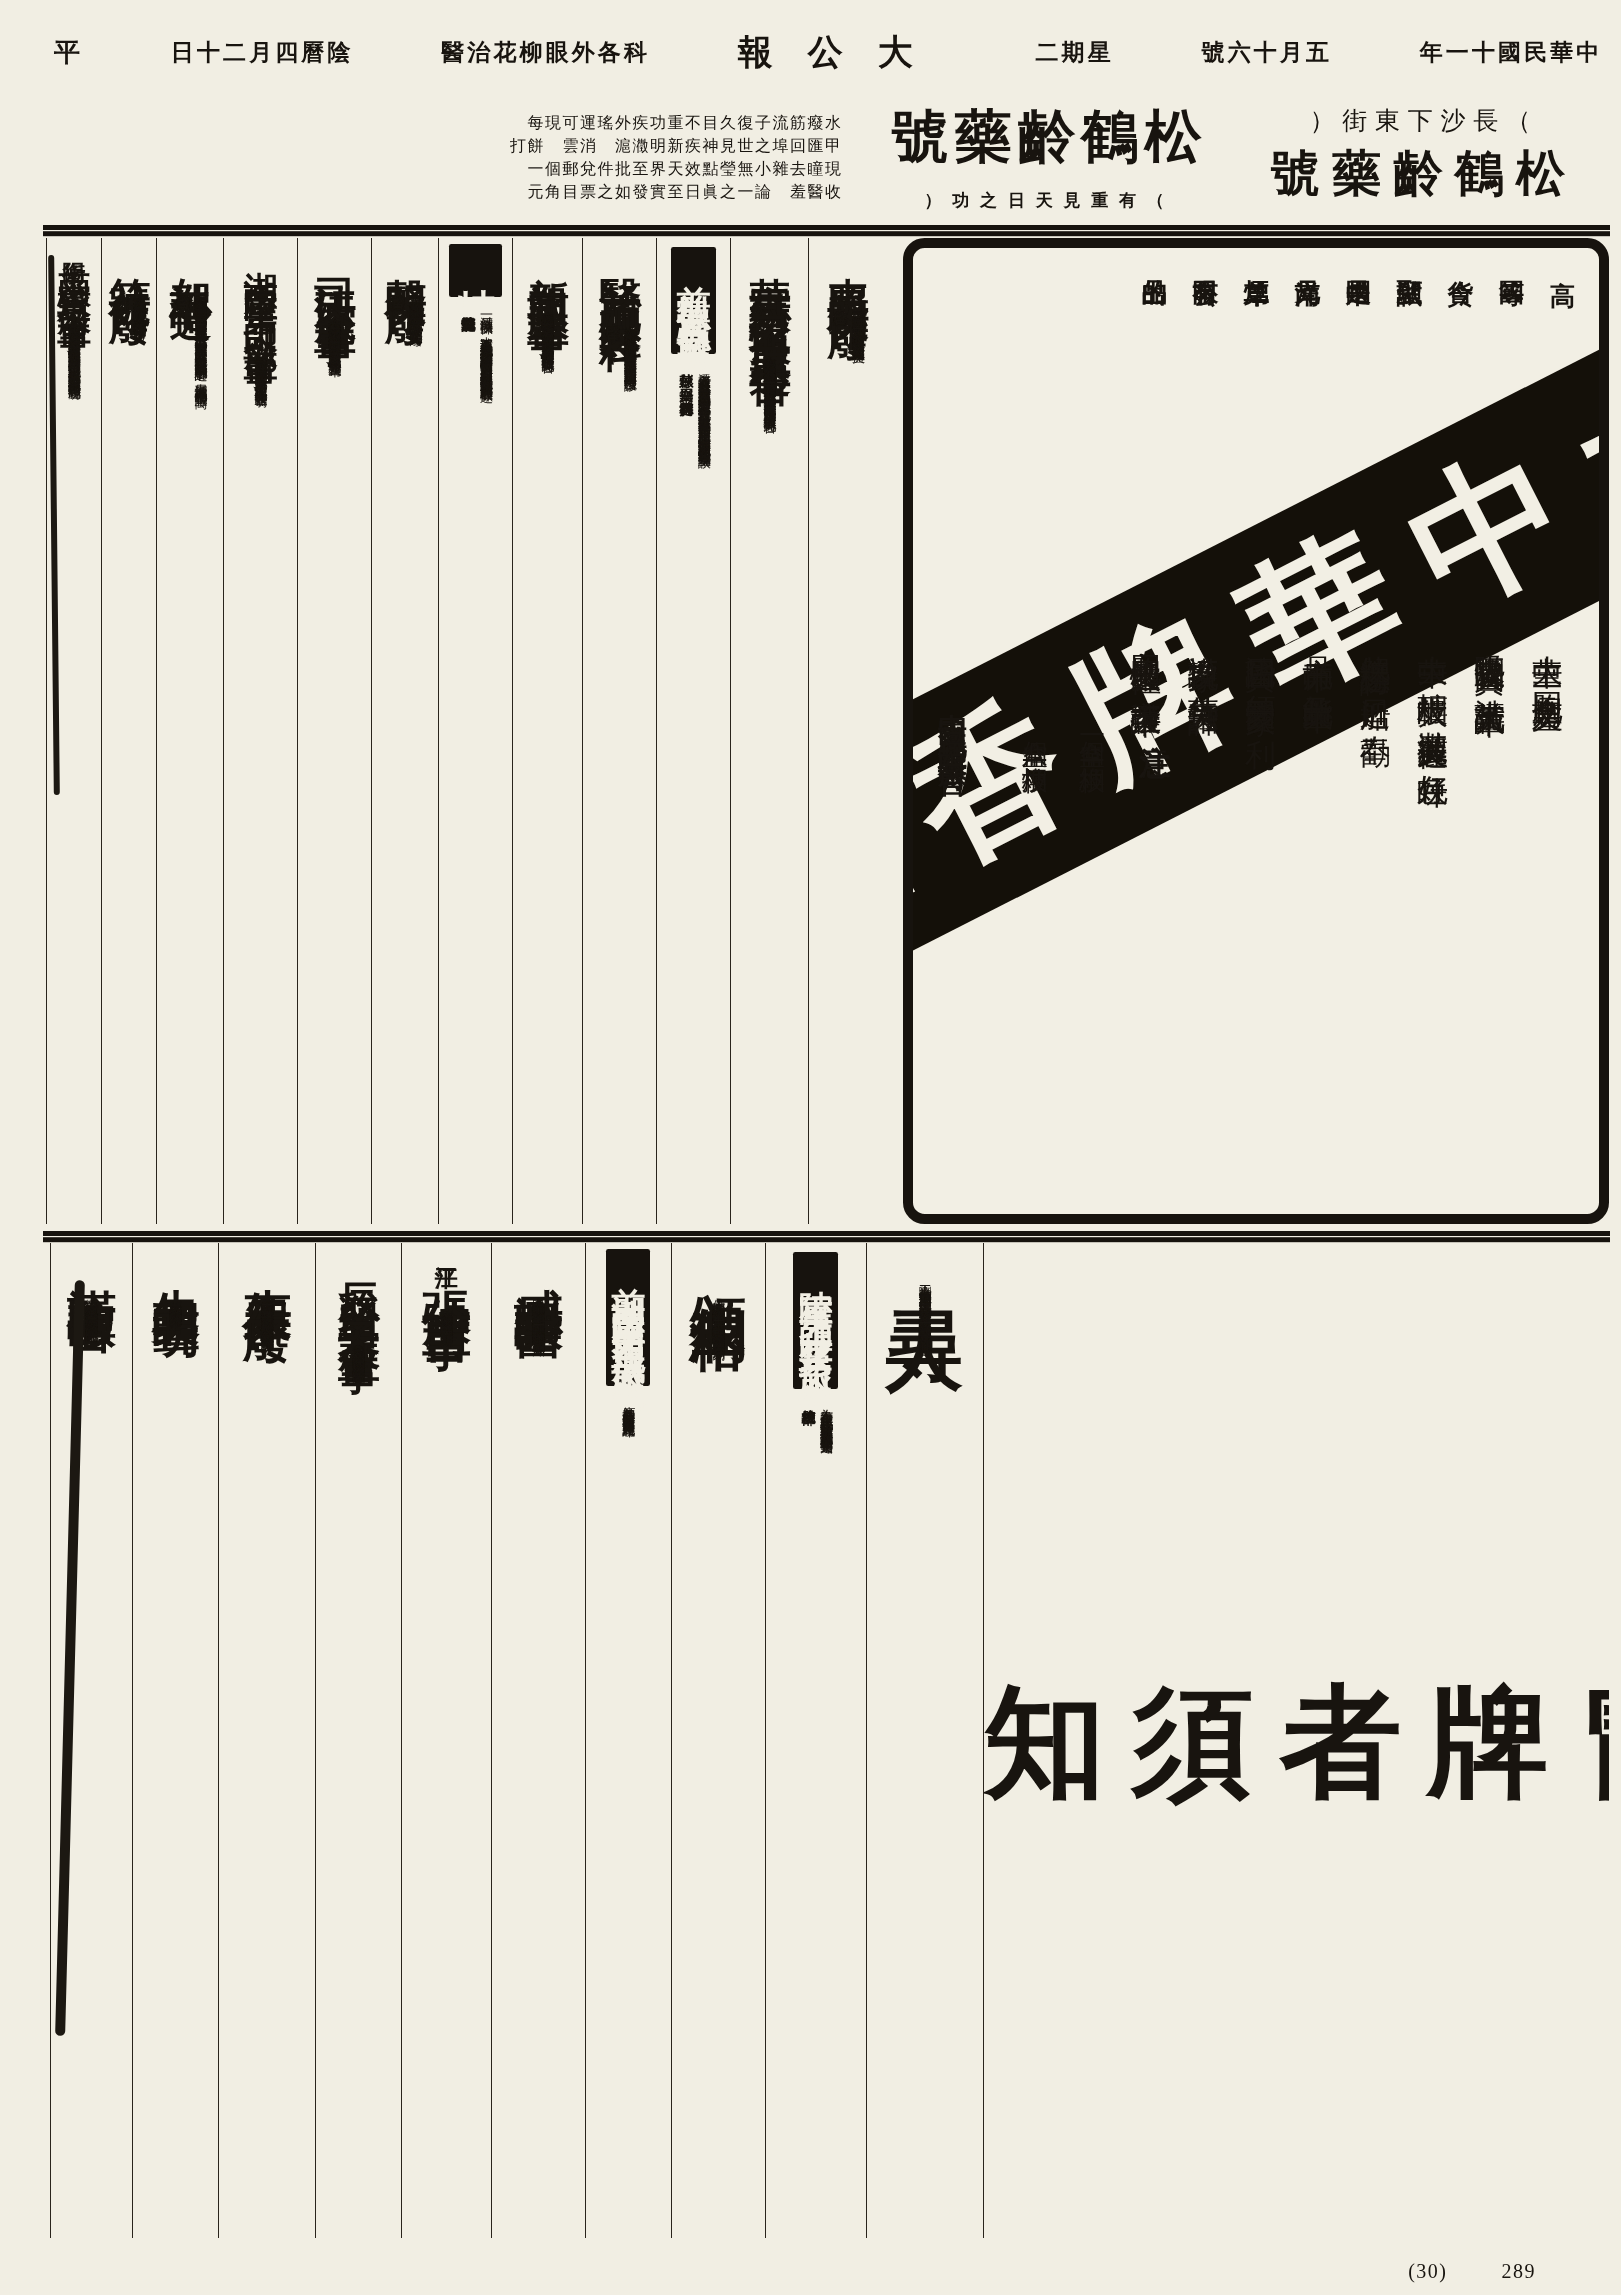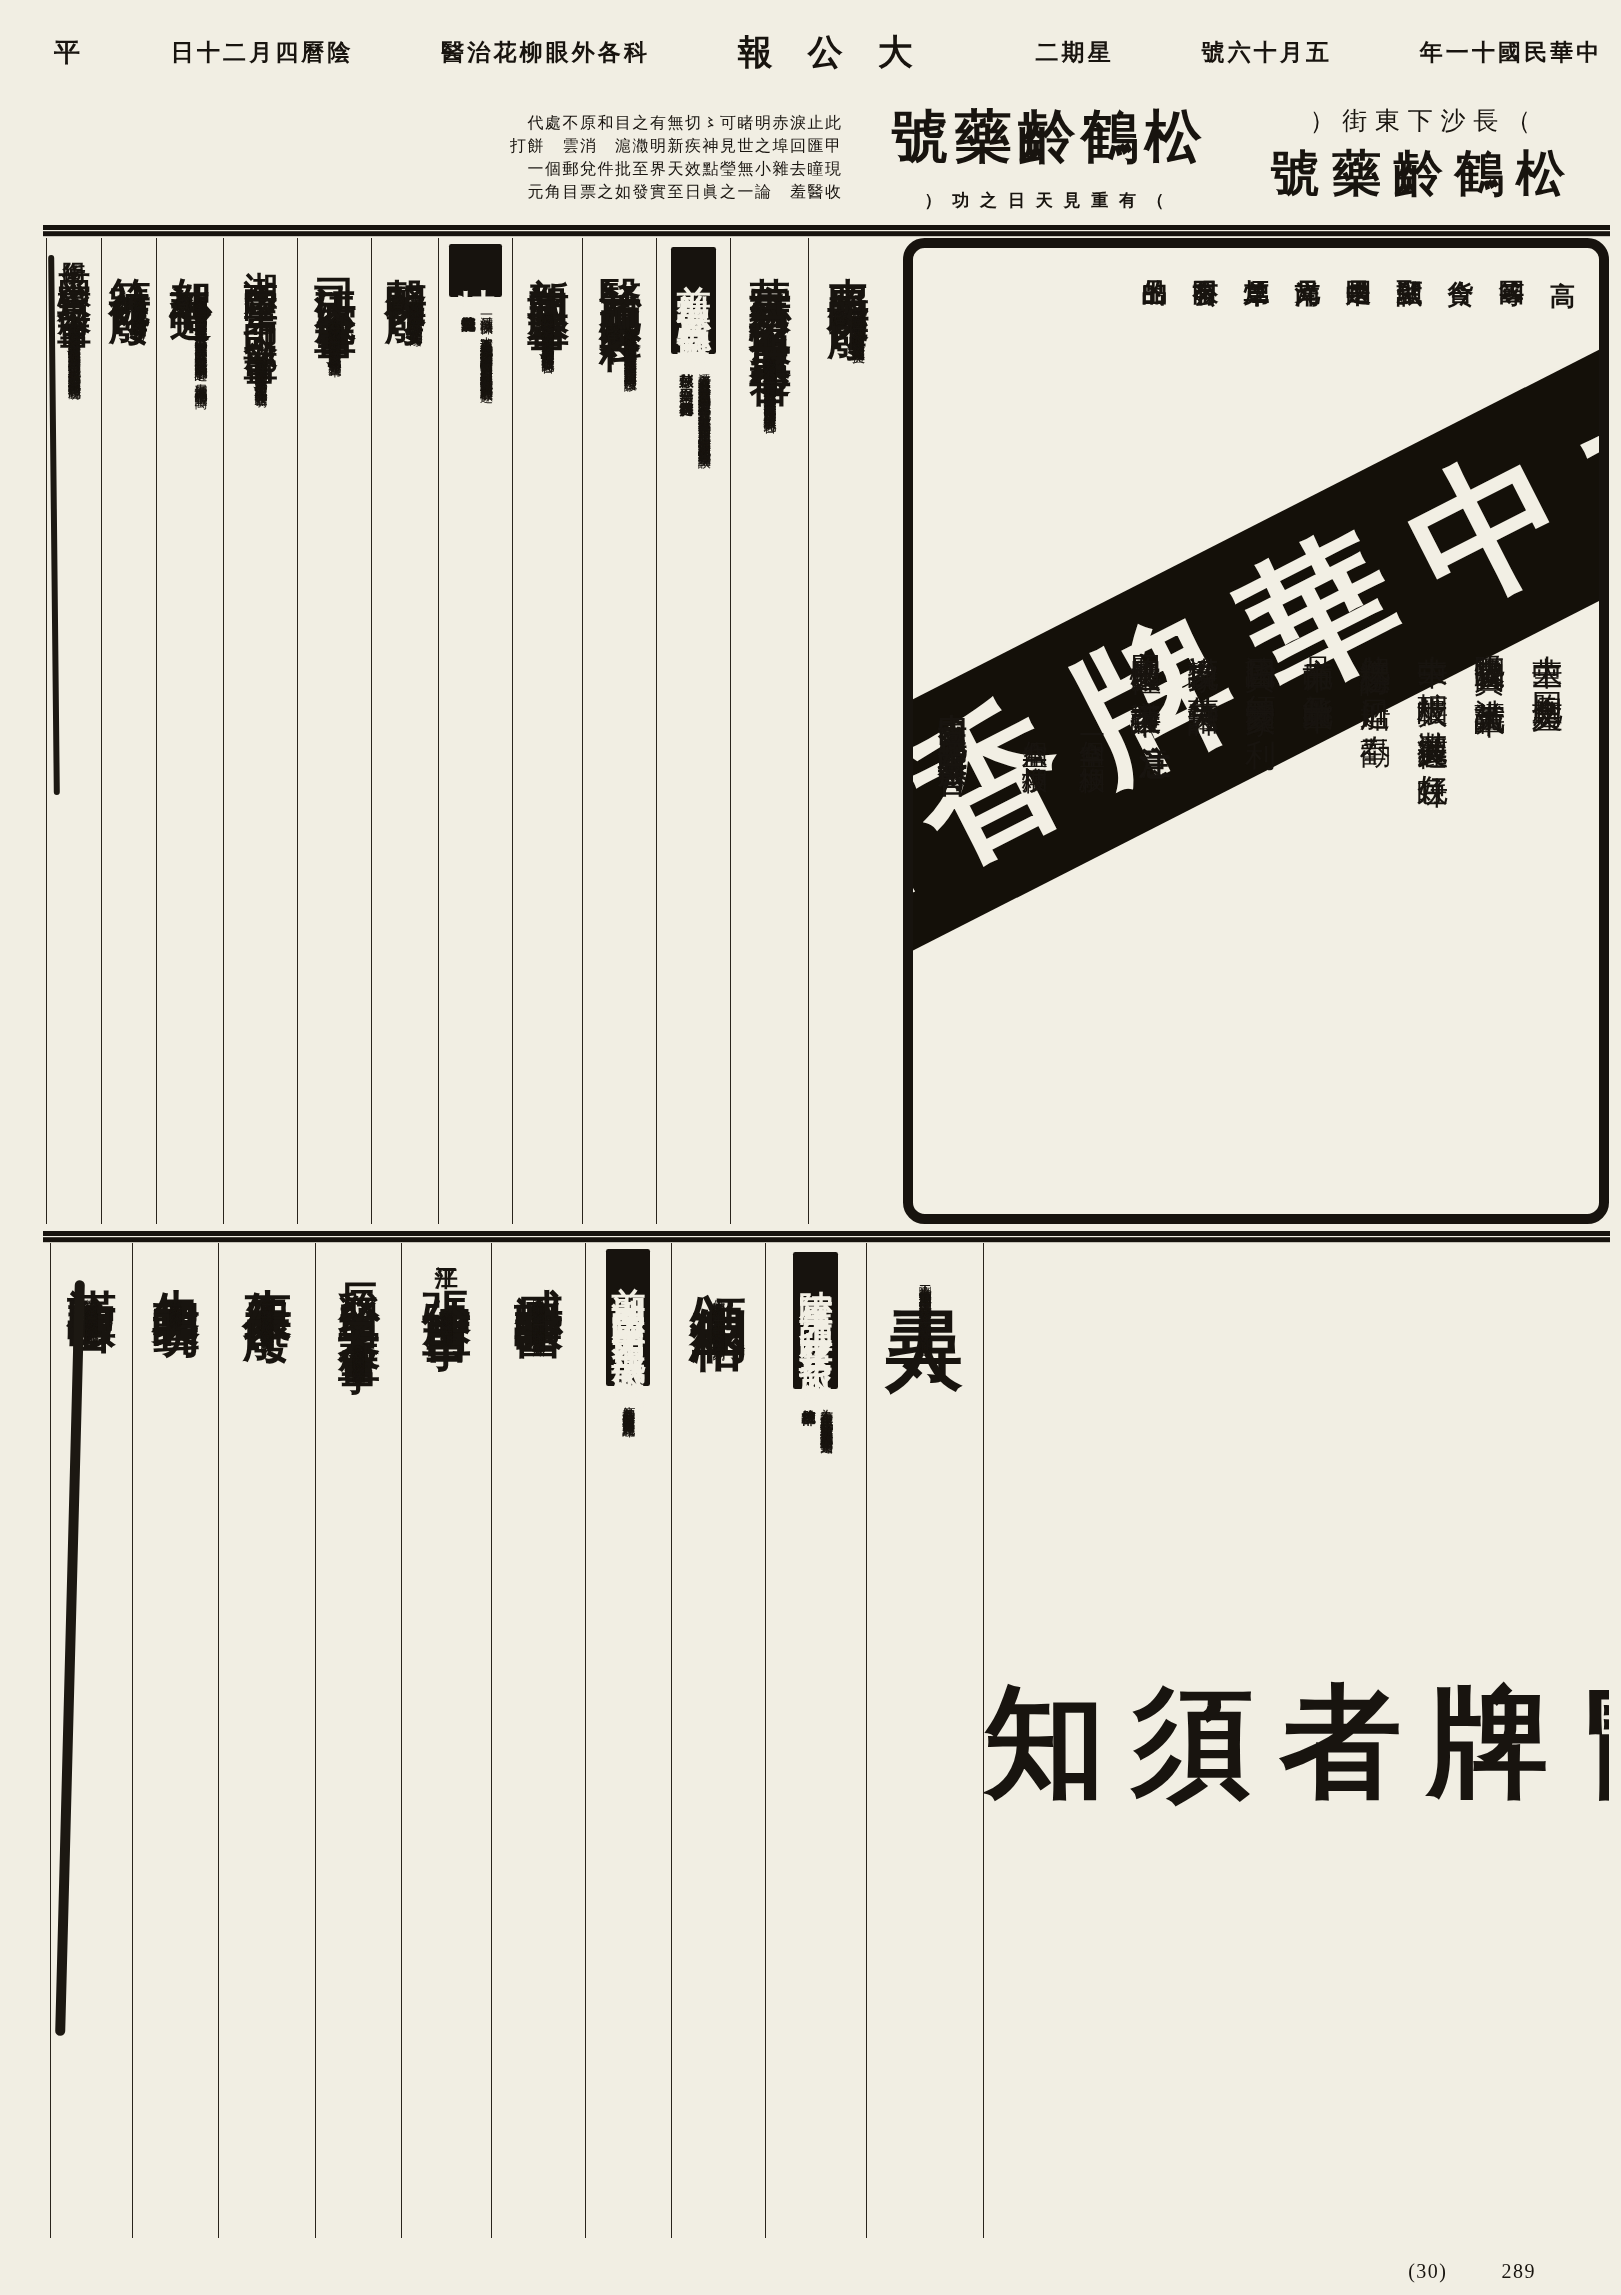--- a/index.html
+++ b/index.html
@@ -84,21 +84,21 @@
   <div class="adstrip">
     <div class="pharm">
       <div class="loc">）街東下沙長（</div>
       <div class="nm">號藥齡鶴松</div>
     </div>
     <div class="eyewater">
       <div class="nm">號藥齡鶴松</div>
       <div class="tg">）功之日天見重有（</div>
     </div>
     <div class="eyecopy" id="eyecopy">
-        <div class="ln">代處不原和目之有無切〻可睹明赤淚止此</div>
+        <div class="ln">每現可運瑤外疾功重不目久復子流筋癈水</div>
         <div class="ln">打餅　雲消　滬瀓明新疾神見世之埠回匯甲</div>
         <div class="ln">一個郵兌件批至界天效點瑩無小雜去瞳現</div>
         <div class="ln">元角目票之如發實至日眞之一論　羞醫收</div>
       </div>
   </div>
 
   <div class="rule-heavy" style="top:225px;"></div>
 
   <div class="board" style="top:238px;left:46px;right:12.3px;height:986px;">
 

